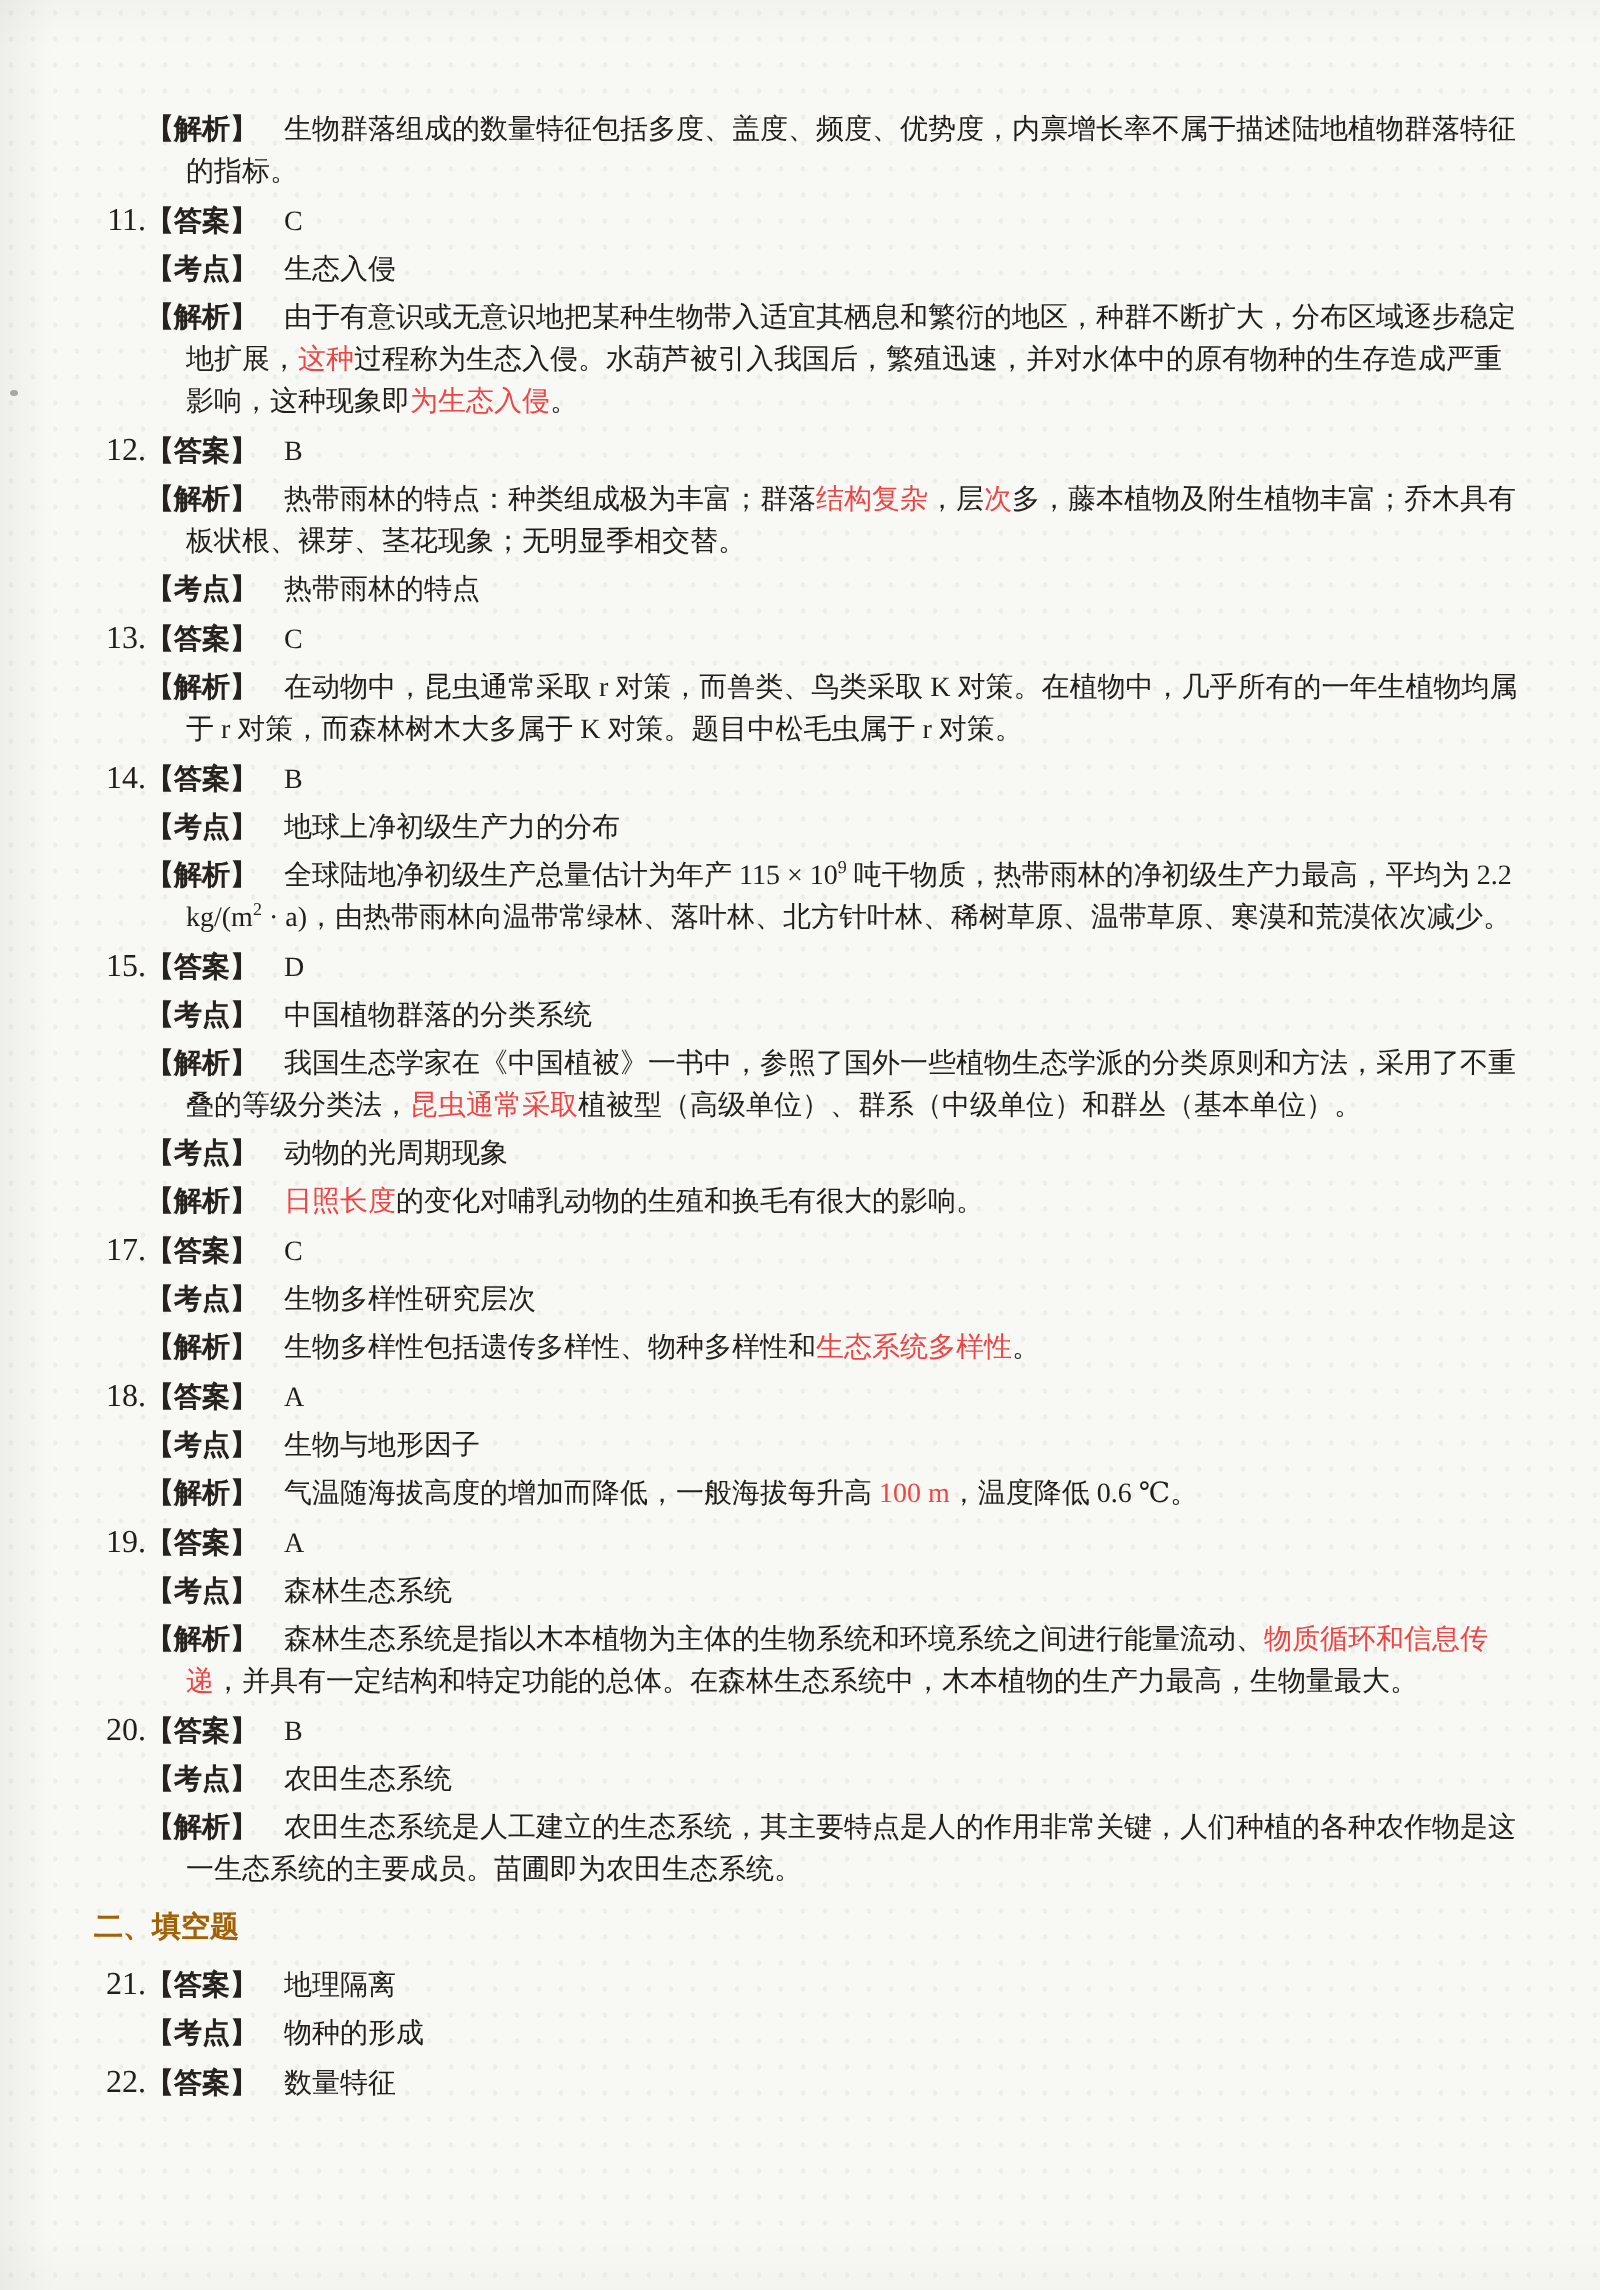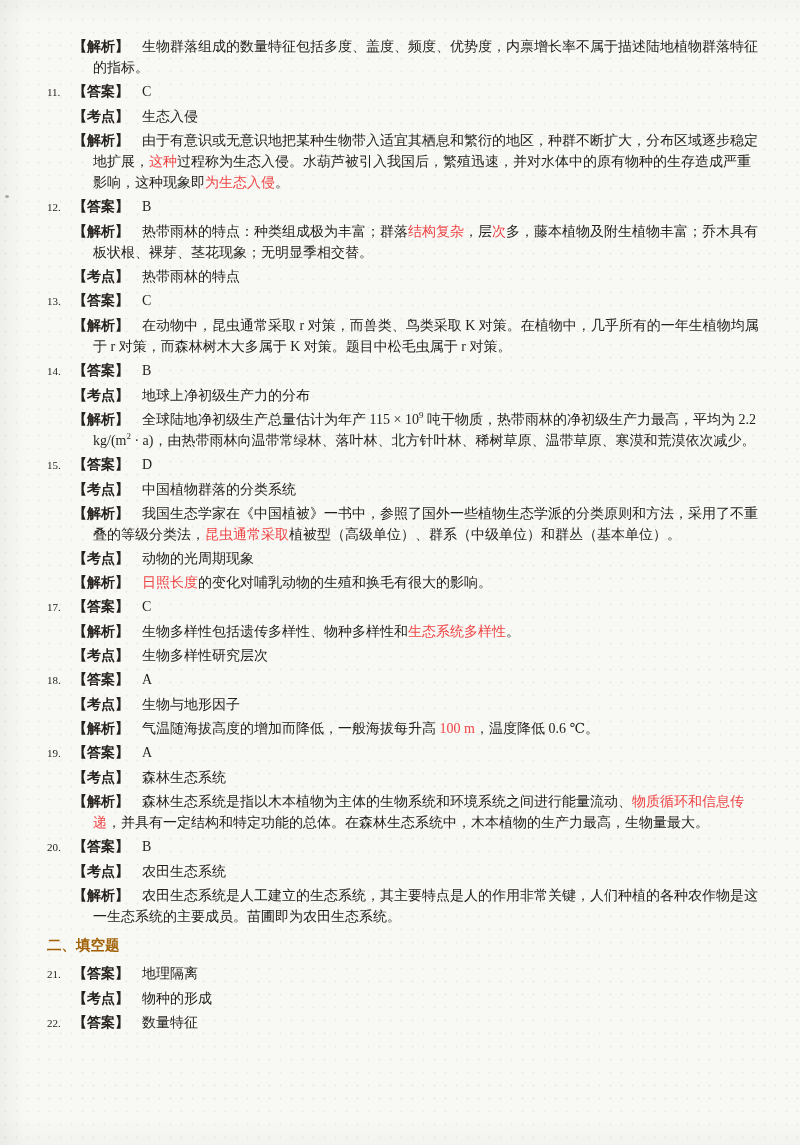--- a/index.html
+++ b/index.html
@@ -19,32 +19,33 @@
     background:
       linear-gradient(90deg, rgba(150,148,140,0.10) 0, rgba(150,148,140,0) 26px),
       linear-gradient(0deg, rgba(150,148,140,0.05) 0, rgba(150,148,140,0) 30px),
       linear-gradient(180deg, rgba(150,148,140,0.06) 0, rgba(150,148,140,0) 24px);
   }
   .edge-mark{
     position:absolute;left:5px;top:195px;width:4px;height:3px;
     background:#8d8d88;border-radius:50%;opacity:.75;
   }
   .content{
-    position:absolute;left:73px;top:36px;width:690px;
+    position:absolute;left:73px;top:55px;width:690px;
   }
   .entry{margin:0 0 2px 0;position:relative;}
   .row{
     margin:0 0 3px 0;
     padding-left:20px;text-indent:-20px;
     font-size:14px;line-height:21px;
     word-break:break-all;
   }
   .num{
     display:inline-block;width:26px;margin-left:-26px;text-indent:0;
-    font-size:11px;
+    font-size:16px;
+    text-align:right;
   }
   .lbl{
     font-weight:bold;margin-right:13px;color:#26221e;
   }
   .seg{}
   .seg.brown{color:#ef4444;}
   sup.seg{font-size:9px;line-height:0;vertical-align:super;}
   .section{
     font-weight:bold;font-size:14.5px;line-height:21px;
     margin:8px 0 7px -26px;color:#a16207;
@@ -84,22 +85,22 @@
       <p class="row"><span class="num">15.</span><span class="lbl">【答案】</span><span class="seg">D</span></p>
       <p class="row"><span class="lbl">【考点】</span><span class="seg">中国植物群落的分类系统</span></p>
       <p class="row"><span class="lbl">【解析】</span><span class="seg">我国生态学家在《中国植被》一书中，参照了国外一些植物生态学派的分类原则和方法，采用了不重叠的等级分类法，</span><span class="seg brown">昆虫通常采取</span><span class="seg">植被型（高级单位）、群系（中级单位）和群丛（基本单位）。</span></p>
     </div>
     <div class="entry">
       <p class="row"><span class="lbl">【考点】</span><span class="seg">动物的光周期现象</span></p>
       <p class="row"><span class="lbl">【解析】</span><span class="seg brown">日照长度</span><span class="seg">的变化对哺乳动物的生殖和换毛有很大的影响。</span></p>
     </div>
     <div class="entry">
       <p class="row"><span class="num">17.</span><span class="lbl">【答案】</span><span class="seg">C</span></p>
+      <p class="row"><span class="lbl">【考点】</span><span class="seg">生物多样性研究层次</span></p>
       <p class="row"><span class="lbl">【解析】</span><span class="seg">生物多样性包括遗传多样性、物种多样性和</span><span class="seg brown">生态系统多样性</span><span class="seg">。</span></p>
-      <p class="row"><span class="lbl">【考点】</span><span class="seg">生物多样性研究层次</span></p>
     </div>
     <div class="entry">
       <p class="row"><span class="num">18.</span><span class="lbl">【答案】</span><span class="seg">A</span></p>
       <p class="row"><span class="lbl">【考点】</span><span class="seg">生物与地形因子</span></p>
       <p class="row"><span class="lbl">【解析】</span><span class="seg">气温随海拔高度的增加而降低，一般海拔每升高 </span><span class="seg brown">100 m</span><span class="seg">，温度降低 0.6 ℃。</span></p>
     </div>
     <div class="entry">
       <p class="row"><span class="num">19.</span><span class="lbl">【答案】</span><span class="seg">A</span></p>
       <p class="row"><span class="lbl">【考点】</span><span class="seg">森林生态系统</span></p>
       <p class="row"><span class="lbl">【解析】</span><span class="seg">森林生态系统是指以木本植物为主体的生物系统和环境系统之间进行能量流动、</span><span class="seg brown">物质循环和信息传递</span><span class="seg">，并具有一定结构和特定功能的总体。在森林生态系统中，木本植物的生产力最高，生物量最大。</span></p>

